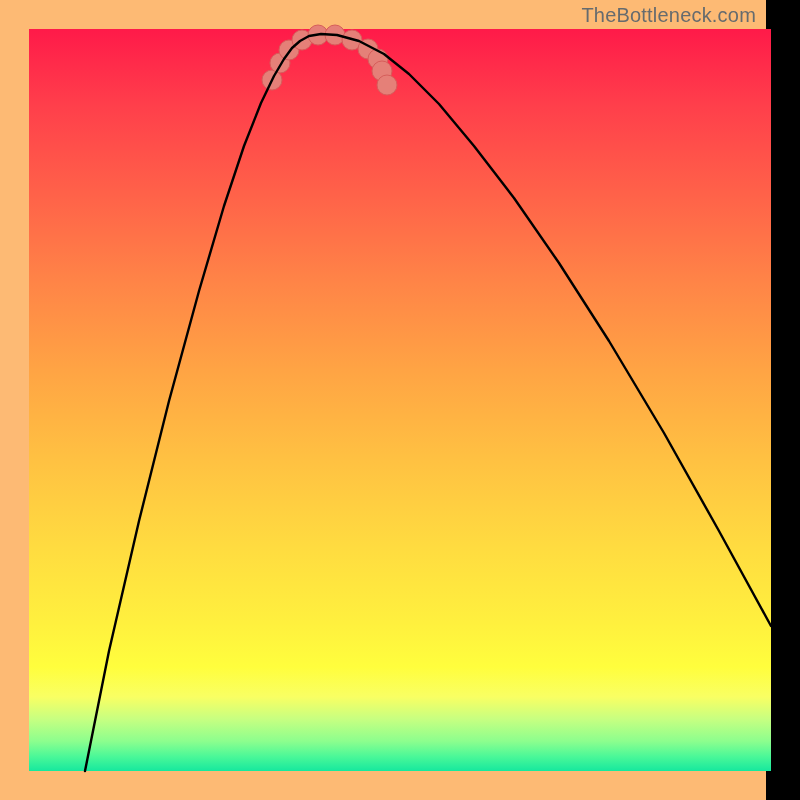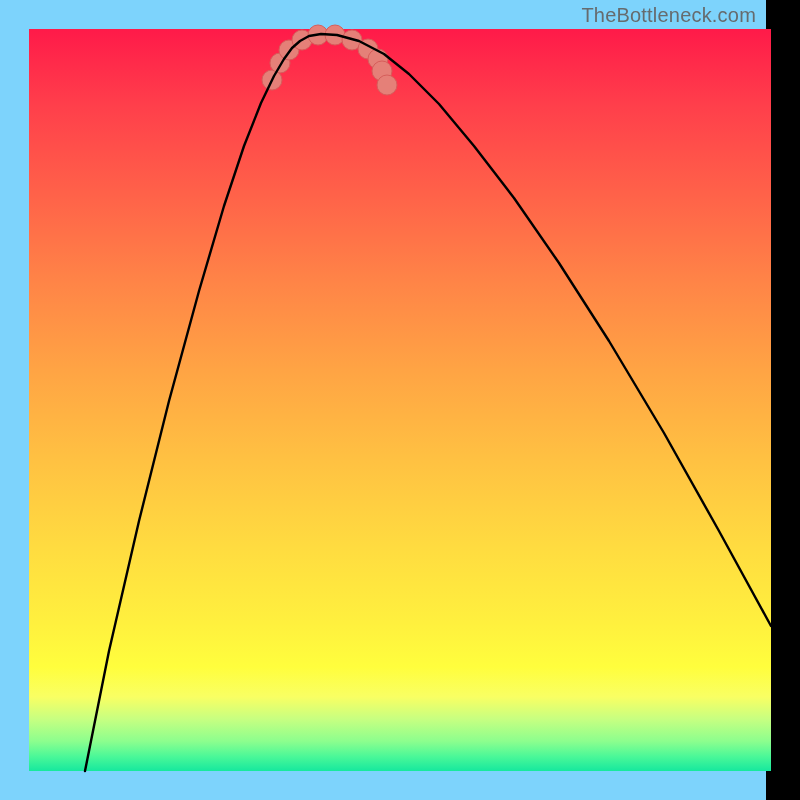--- a/index.html
+++ b/index.html
@@ -10,21 +10,21 @@
     background: #000;
     overflow: hidden;
     font-family: Arial, Helvetica, sans-serif;
   }
   .frame {
     position: absolute;
     left: 0;
     top: 0;
     width: 766px;
     height: 800px;
-    background: #7dd3fc;
+    background: #fdba74;
   }
   .plot {
     position: absolute;
     left: 29px;
     top: 29px;
     width: 742px;
     height: 742px;
     
     background: linear-gradient(
       to bottom,

